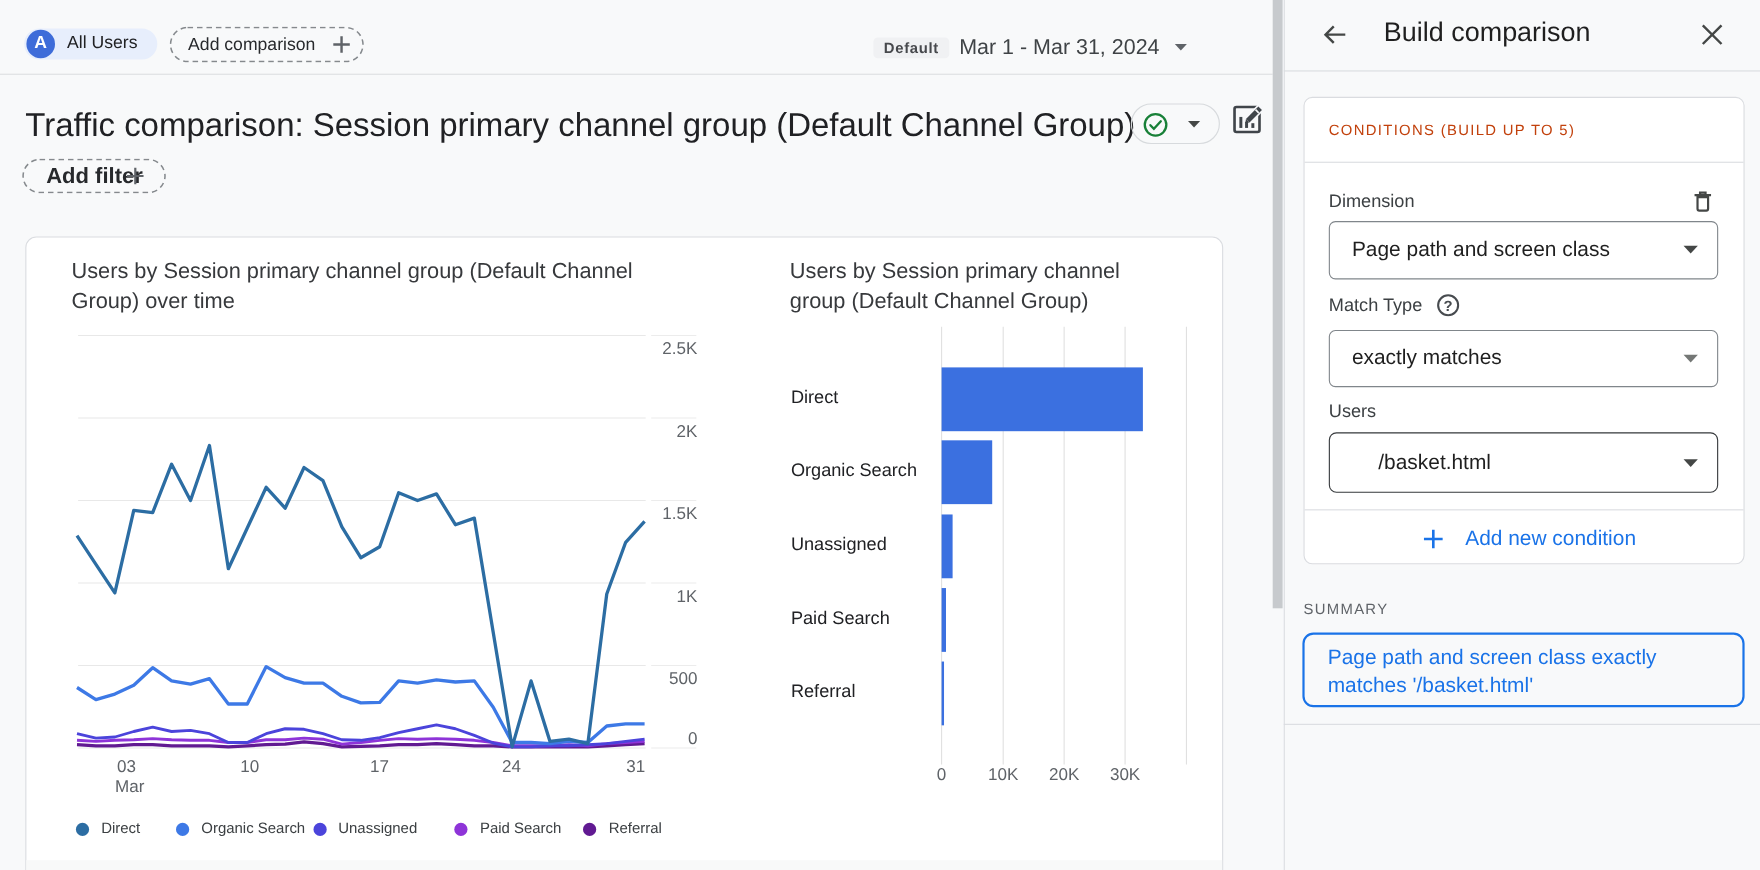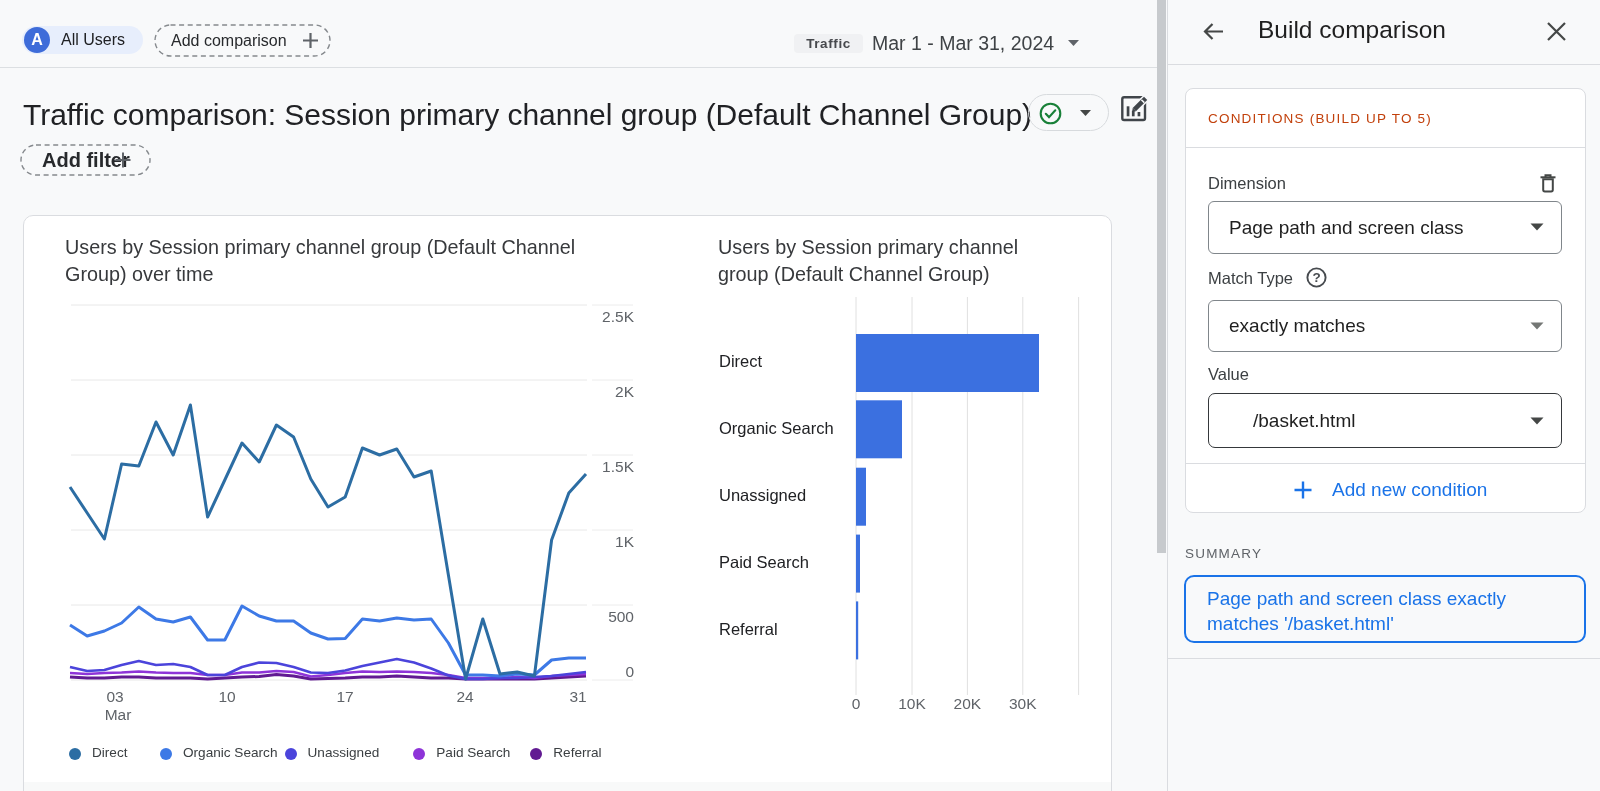--- a/index.html
+++ b/index.html
@@ -17,21 +17,21 @@
 <div class="abs" style="left:61px;top:26px;height:28px;line-height:28px;font-size:16px;color:#202124;">All Users</div>
 
 <svg class="abs" style="left:154px;top:24px;" width="177" height="33">
     <rect x="1" y="1" width="175" height="31" rx="15.5" fill="none" stroke="#85898d" stroke-width="1.4" stroke-dasharray="5 3.6"></rect>
   </svg>
 <div class="abs" style="left:171px;top:25px;height:31px;line-height:31px;font-size:16px;font-weight:500;color:#27292c;text-align:center;">Add comparison</div>
 <svg class="abs" style="left:301px;top:31px;" width="19" height="19" viewBox="0 0 19 19">
     <path d="M9.5 2v15M2 9.5h15" stroke="#5f6368" stroke-width="2.2"></path>
   </svg>
 
-<div class="abs" style="left:794px;top:34px;width:69px;height:19px;background:#f0f1f3;border-radius:4px;text-align:center;line-height:19px;font-size:13.5px;font-weight:600;letter-spacing:0.6px;color:#47494d;">Traffic</div>
+<div class="abs" style="left:794px;top:34px;width:69px;height:19px;background:#f0f1f3;border-radius:4px;text-align:center;line-height:19px;font-size:13.5px;font-weight:600;letter-spacing:0.6px;color:#47494d;">Default</div>
 <div class="abs" style="left:872px;top:33px;height:20px;line-height:20px;font-size:19.5px;color:#3f4346;">Mar 1 - Mar 31, 2024</div>
 <svg class="abs" style="left:1067px;top:39px;" width="13" height="8" viewBox="0 0 13 8">
     <path d="M1 1l5.5 6L12 1z" fill="#5f6368"></path>
   </svg>
 
 <div class="abs" id="bigtitle" style="left:23px;top:98px;font-size:30px;color:#202124;letter-spacing:-0.02px;">Traffic comparison: Session primary channel group (Default Channel Group)</div>
 
 <div class="abs" style="left:1028px;top:94px;width:81px;height:37px;border:1px solid #d7dadd;border-radius:19px;"></div>
 <svg class="abs" style="left:1039px;top:102px;" width="23" height="23" viewBox="0 0 23 23">
   <circle cx="11.5" cy="11.5" r="9.8" fill="none" stroke="#188038" stroke-width="2.1"></circle>
@@ -166,21 +166,21 @@
 <svg class="abs" style="left:1306px;top:267px;" width="21" height="21" viewBox="0 0 21 21">
   <circle cx="10.5" cy="10.5" r="9.1" fill="none" stroke="#474b4f" stroke-width="1.9"></circle>
   <text x="10.5" y="15.4" font-size="13.5" font-weight="600" fill="#474b4f" text-anchor="middle" font-family="Liberation Sans">?</text>
 </svg>
 <div class="abs" style="left:1208px;top:300px;width:354px;height:52px;border:1px solid #80868b;border-radius:6px;"></div>
 <div class="abs" style="left:1229px;top:315px;font-size:19px;color:#1f1f1f;text-align:right;">exactly matches</div>
 <svg class="abs" style="left:1529px;top:321px;" width="16" height="10" viewBox="0 0 16 10">
     <path d="M1.5 1.5l6.5 7 6.5-7z" fill="#747775"></path>
   </svg>
 
-<div class="abs" style="left:1208px;top:365px;font-size:16.5px;color:#3c4043;">Value</div>
+<div class="abs" style="left:1208px;top:365px;font-size:16.5px;color:#3c4043;">Users</div>
 <div class="abs" style="left:1208px;top:393px;width:354px;height:55px;border:1.5px solid #35383b;border-radius:7px;"></div>
 <div class="abs" style="left:1229px;top:410px;font-size:19px;color:#1f1f1f;margin-left:24px;">/basket.html</div>
 <svg class="abs" style="left:1529px;top:416px;" width="16" height="10" viewBox="0 0 16 10">
     <path d="M1.5 1.5l6.5 7 6.5-7z" fill="#444746"></path>
   </svg>
 
 <div class="abs" style="left:1186px;top:463px;width:399px;height:1px;background:#dadce0;"></div>
 <svg class="abs" style="left:1293px;top:480px;" width="20" height="20" viewBox="0 0 20 20">
     <path d="M10 1.5v17M1.5 10h17" stroke="#1a73e8" stroke-width="2.4"></path>
   </svg>

